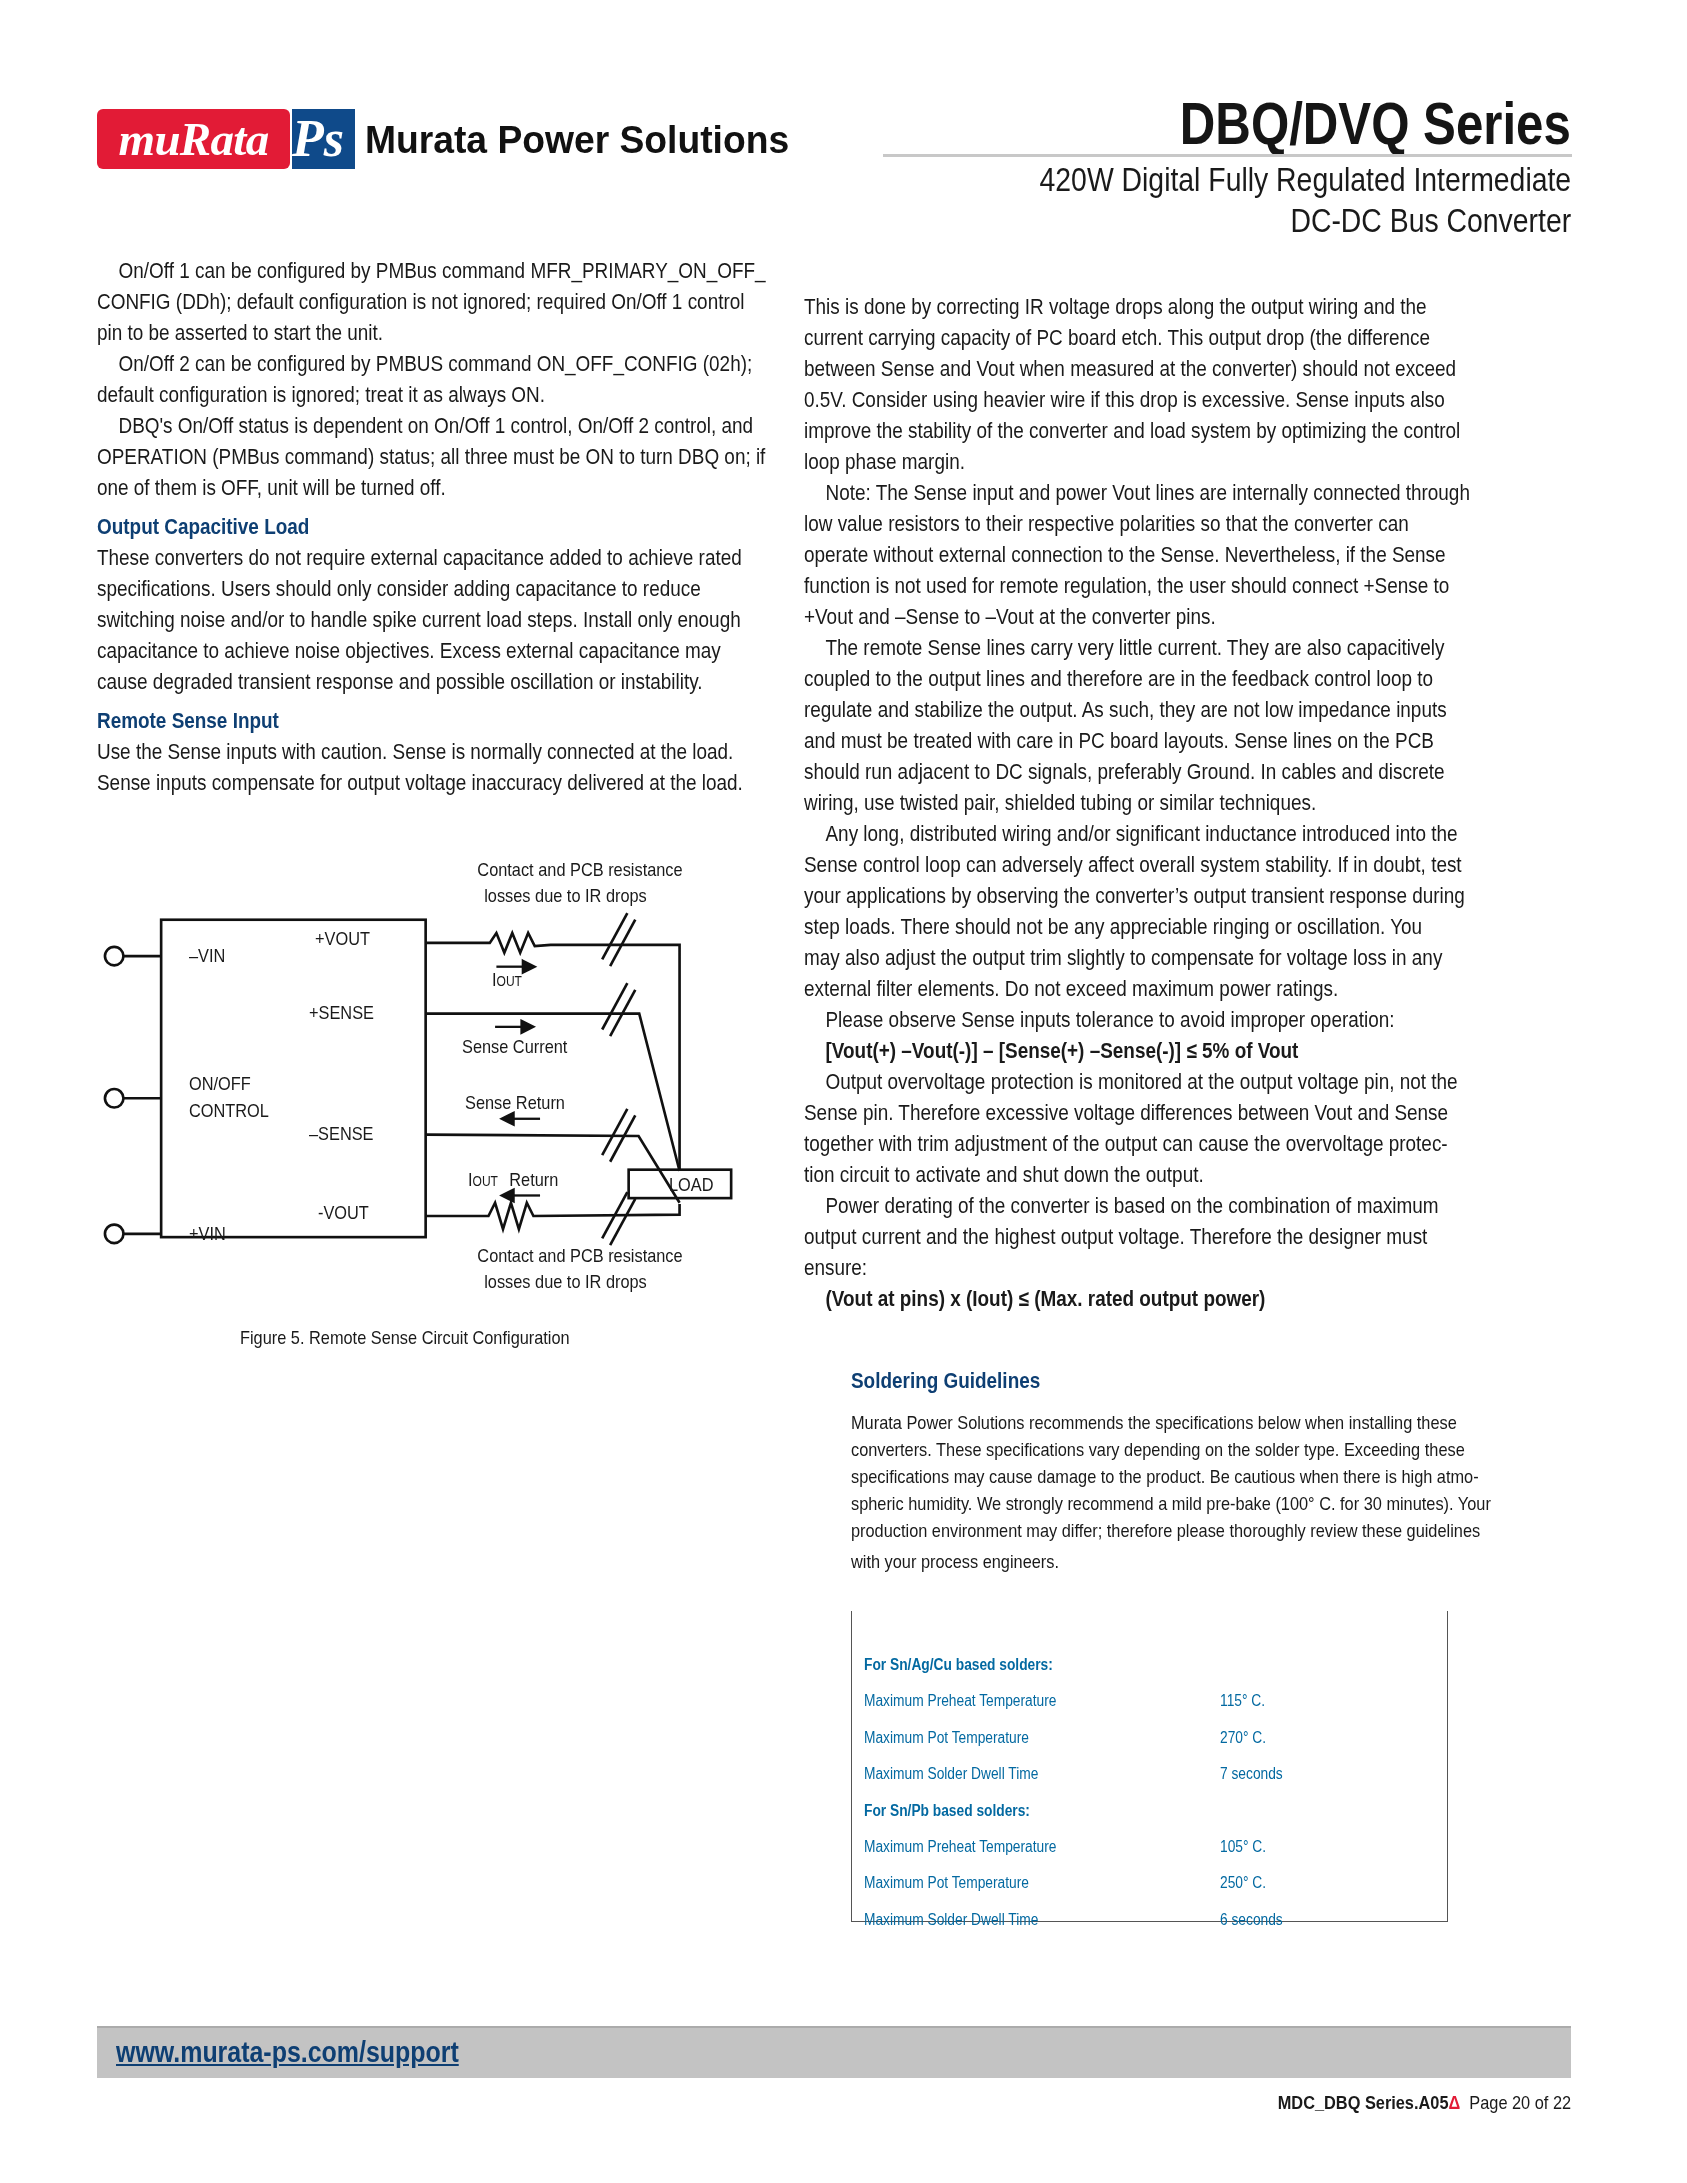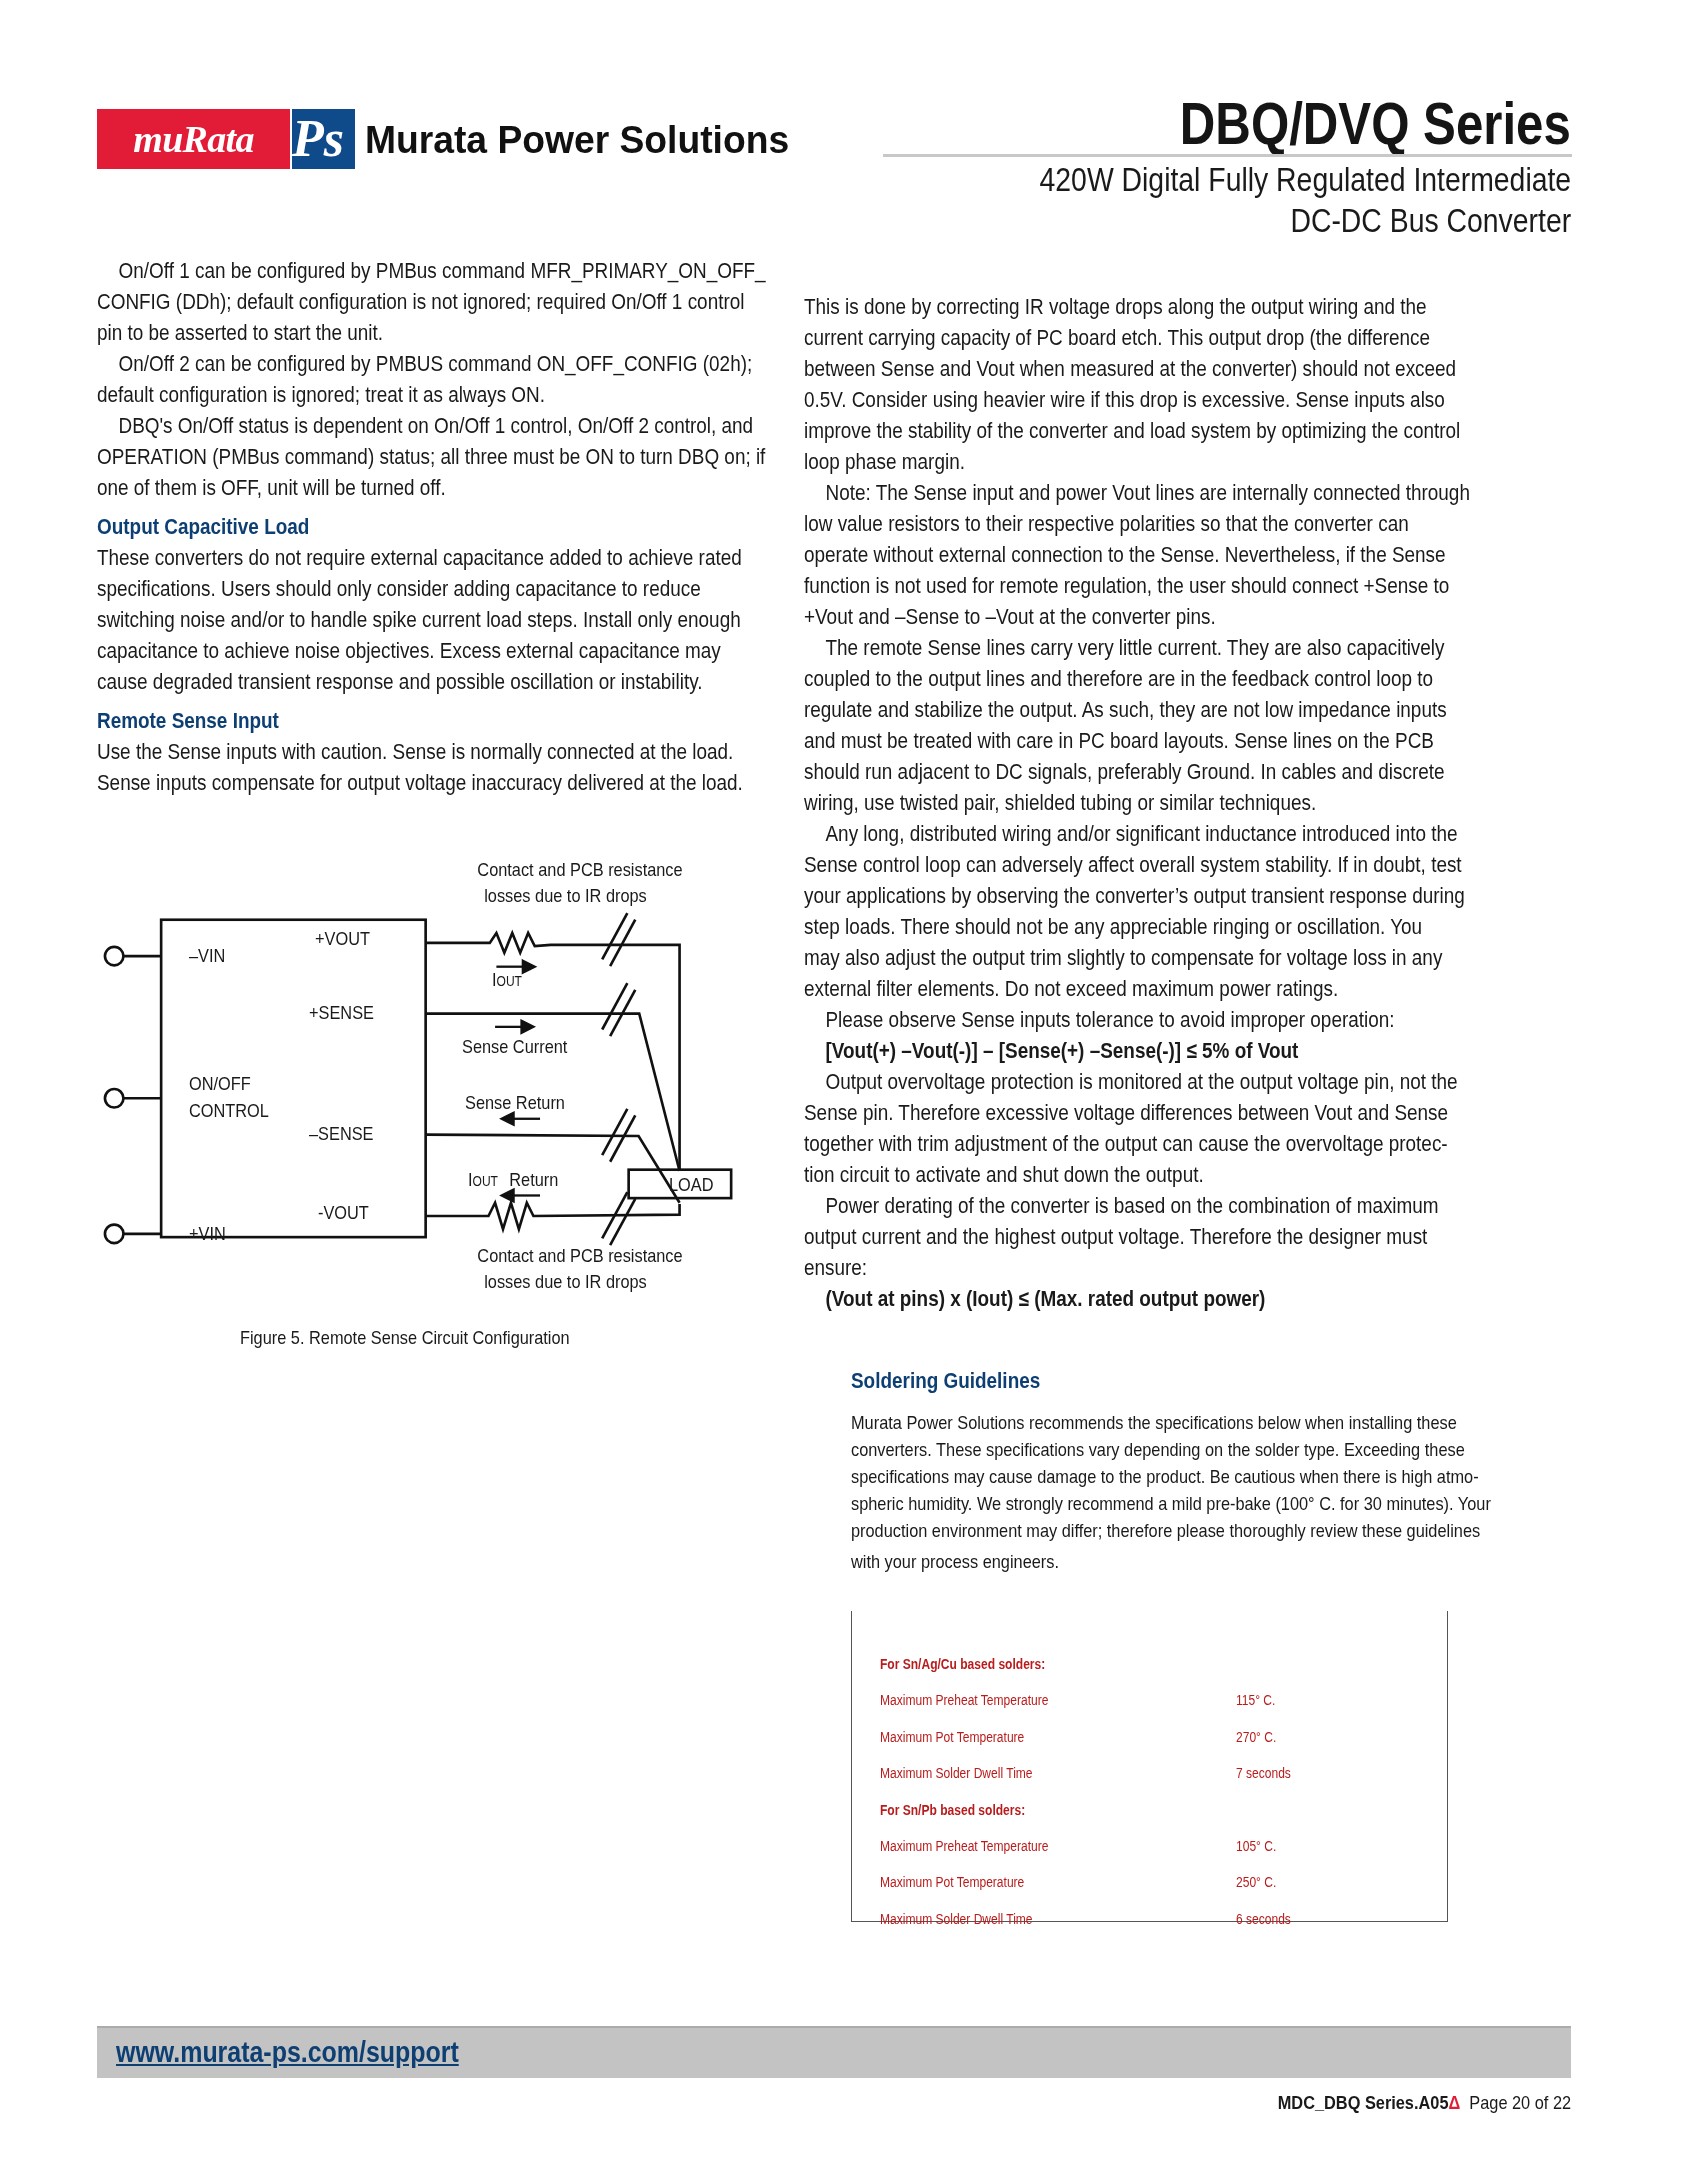--- a/index.html
+++ b/index.html
@@ -3,21 +3,21 @@
 <meta charset="utf-8">
 <style>
   html, body { margin: 0; padding: 0; background: #ffffff; }
   body { width: 1687px; height: 2183px; position: relative; overflow: hidden;
          font-family: "Liberation Sans", sans-serif; color: #1a1a1a; }
   .abs { position: absolute; }
 
   
   .logo-red { left: 97px; top: 109px; width: 193px; height: 60px; background: #e21b36;
               color: #fff; font-family: "Liberation Serif", serif; font-style: italic; font-weight: bold;
-              font-size: 38px; line-height: 60px; text-align: center; letter-spacing: -0.7px; }
+              font-size: 47px; line-height: 60px; text-align: center; letter-spacing: -0.7px; border-radius: 6px; }
   .logo-blue { left: 292px; top: 109px; width: 63px; height: 60px; background: #0f4a8a;
                color: #fff; font-family: "Liberation Serif", serif; font-style: italic; font-weight: bold;
                font-size: 52px; line-height: 60px; text-align: left; }
   .brand { left: 365px; top: 114px; font-size: 38px; font-weight: bold; color: #111; line-height: 53px;
            letter-spacing: 0px; transform: scaleX(0.98); transform-origin: left; }
   .series-title { right: 116px; top: 91px; font-size: 60px; font-weight: bold; color: #151515;
                   line-height: 66px; transform: scaleX(0.82); transform-origin: right; white-space: nowrap; }
   .header-rule { left: 883px; top: 154px; width: 689px; height: 2.6px; background: #c8c8c8; }
   .subtitle { right: 116px; top: 159px; text-align: right; font-size: 33px; line-height: 41px; color: #1a1a1a;
               transform: scaleX(0.86); transform-origin: right; white-space: nowrap; }
@@ -44,21 +44,21 @@
   .sold-head { left: 851px; top: 1368px; }
   .sold-body { position: absolute; left: 851px; top: 1409px; font-size: 19px; line-height: 27px; color: #1a1a1a; }
   .sold-body p { margin: 0; white-space: nowrap; transform: scaleX(0.86); transform-origin: left; }
 
   .table { position: absolute; left: 851px; top: 1611px; width: 597px; height: 311px;
            border: 1.3px solid #555; border-top: none; box-sizing: border-box; }
   .table-head { position: absolute; left: -1.3px; top: 0; width: 597px; height: 36px; background: #0f4a80;
                 border-top: 2.6px solid #1e2c3c; border-bottom: 2.6px solid #1e2c3c; box-sizing: border-box; }
   .table-head span { position: absolute; left: 14.6px; top: 4px; color: #fff; font-weight: bold; font-size: 19px;
                      line-height: 26.5px; white-space: nowrap; transform: scaleX(0.86); transform-origin: left; }
-  .trow { position: absolute; left: 28px; font-size: 14px; white-space: nowrap; color: #b91c1c; }
+  .trow { position: absolute; left: 12px; font-size: 16px; white-space: nowrap; color: #0369a1; }
   .trow span { display: inline-block; transform: scaleX(0.86); transform-origin: left; }
   .trow .val { position: absolute; left: 356px; top: 0; }
   .trow.group { font-weight: bold; text-decoration: underline; }
 
   
   .footer-bar { left: 97px; top: 2026px; width: 1474px; height: 52px; background: #c3c3c3;
                 border-top: 2px solid #ababab; box-sizing: border-box; }
   .footer-link { left: 116px; top: 2036px; font-size: 29px; font-weight: bold; color: #0e3f73;
                  text-decoration: underline; white-space: nowrap; transform: scaleX(0.86); transform-origin: left; line-height: 33px; }
   .footer-doc { right: 116px; top: 2091px; font-size: 19px; white-space: nowrap; line-height: 24px;

